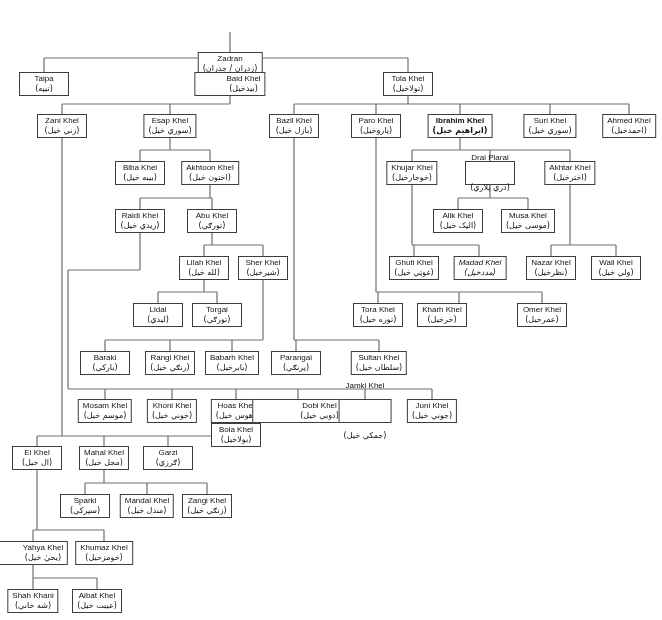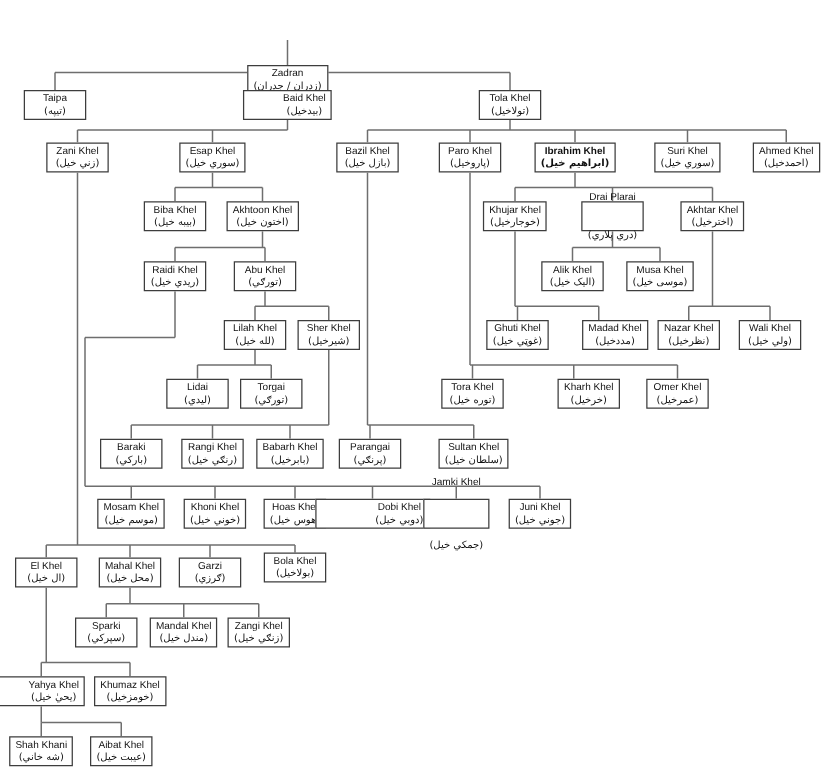--- a/index.html
+++ b/index.html
@@ -218,21 +218,21 @@
         <div class="native">(لله خيل)</div>
       </div>
       <div class="node" style="left: 263px; top: 256px;">
         <div class="en">Sher Khel</div>
         <div class="native">(شيرخيل)</div>
       </div>
       <div class="node" style="left: 414px; top: 256px;">
         <div class="en">Ghuti Khel</div>
         <div class="native">(غوټي خيل)</div>
       </div>
-      <div class="node" style="left: 492px; top: 256px;">
+      <div class="node" style="left: 480px; top: 256px; font-style: italic;">
         <div class="en">Madad Khel</div>
         <div class="native">(مددخيل)</div>
       </div>
       <div class="node" style="left: 551px; top: 256px;">
         <div class="en">Nazar Khel</div>
         <div class="native">(نظرخيل)</div>
       </div>
       <div class="node" style="left: 616px; top: 256px;">
         <div class="en">Wali Khel</div>
         <div class="native">(ولي خيل)</div>
@@ -242,21 +242,21 @@
         <div class="native">(ليدي)</div>
       </div>
       <div class="node" style="left: 217px; top: 303px;">
         <div class="en">Torgai</div>
         <div class="native">(تورګي)</div>
       </div>
       <div class="node" style="left: 378px; top: 303px;">
         <div class="en">Tora Khel</div>
         <div class="native">(توره خيل)</div>
       </div>
-      <div class="node" style="left: 471px; top: 303px;">
+      <div class="node" style="left: 442px; top: 303px;">
         <div class="en">Kharh Khel</div>
         <div class="native">(خرخيل)</div>
       </div>
       <div class="node" style="left: 542px; top: 303px;">
         <div class="en">Omer Khel</div>
         <div class="native">(عمرخيل)</div>
       </div>
       <div class="node" style="left: 105px; top: 351px;">
         <div class="en">Baraki</div>
         <div class="native">(بارکي)</div>
@@ -306,21 +306,21 @@
         <div class="native">(ال خيل)</div>
       </div>
       <div class="node" style="left: 104px; top: 446px;">
         <div class="en">Mahal Khel</div>
         <div class="native">(محل خيل)</div>
       </div>
       <div class="node" style="left: 168px; top: 446px;">
         <div class="en">Garzi</div>
         <div class="native">(ګرزي)</div>
       </div>
-      <div class="node" style="left: 236px; top: 442px; text-align: center;">
+      <div class="node" style="left: 236px; top: 423px; text-align: center;">
         <div class="en">Bola Khel</div>
         <div class="native">(بولاخيل)</div>
       </div>
       <div class="node" style="left: 85px; top: 494px; text-align: right;">
         <div class="en">Sparki</div>
         <div class="native">(سپرکي)</div>
       </div>
       <div class="node" style="left: 147px; top: 494px;">
         <div class="en">Mandal Khel</div>
         <div class="native">(مندل خيل)</div>

